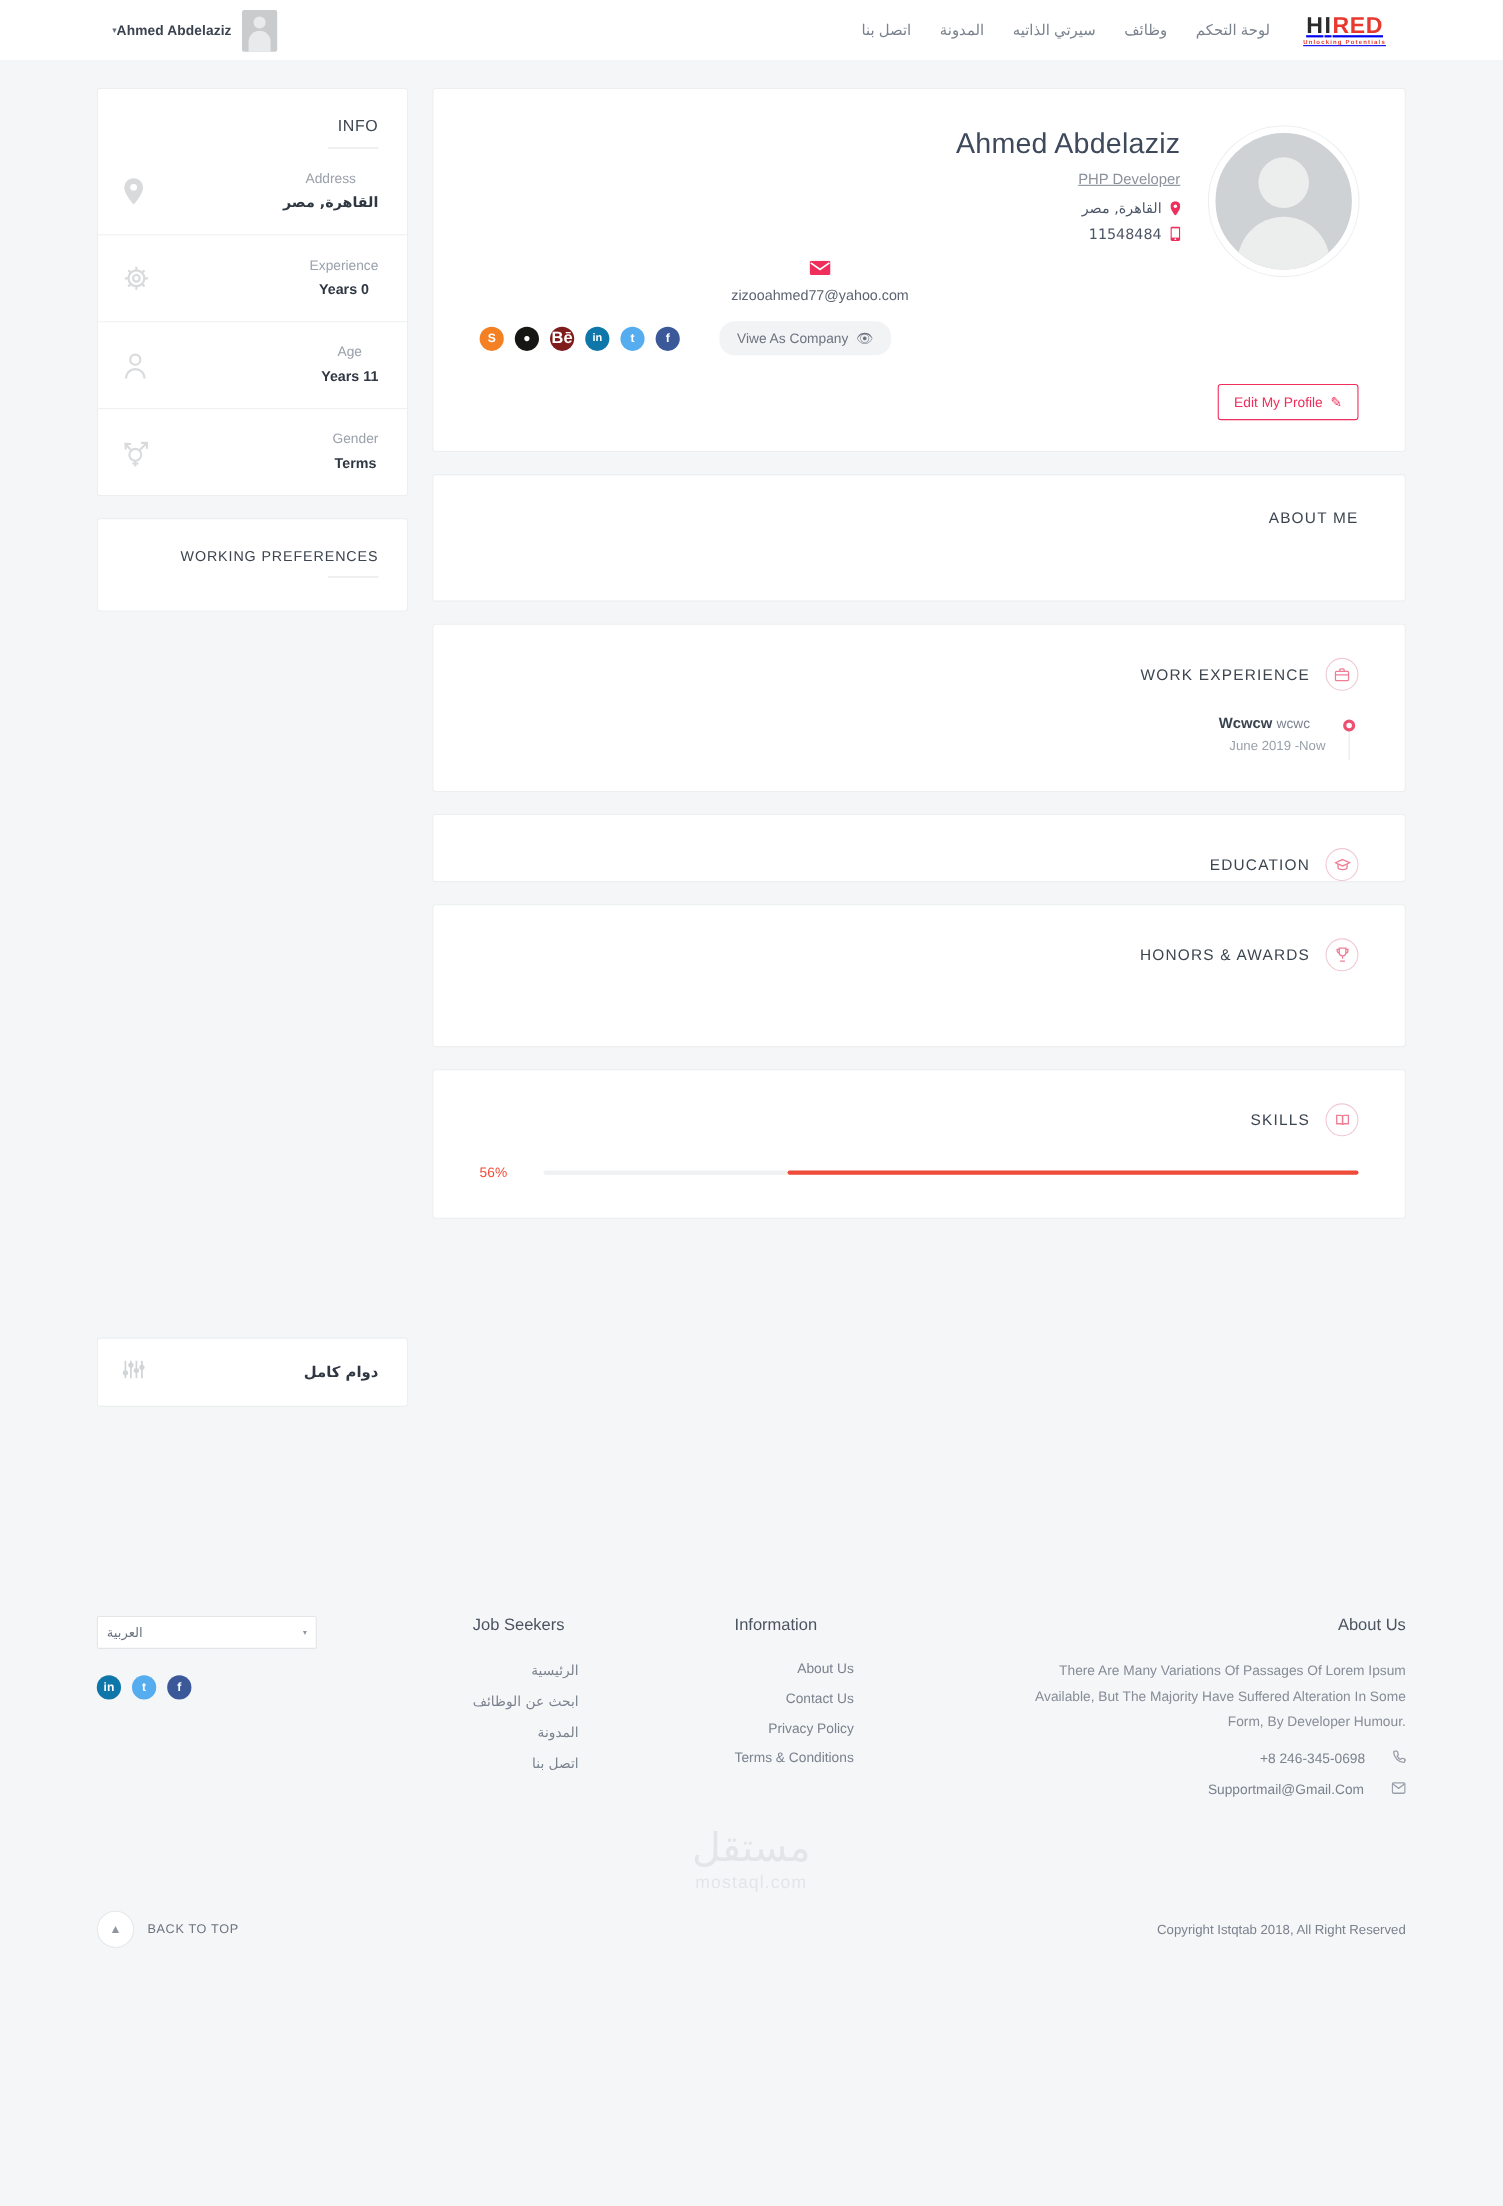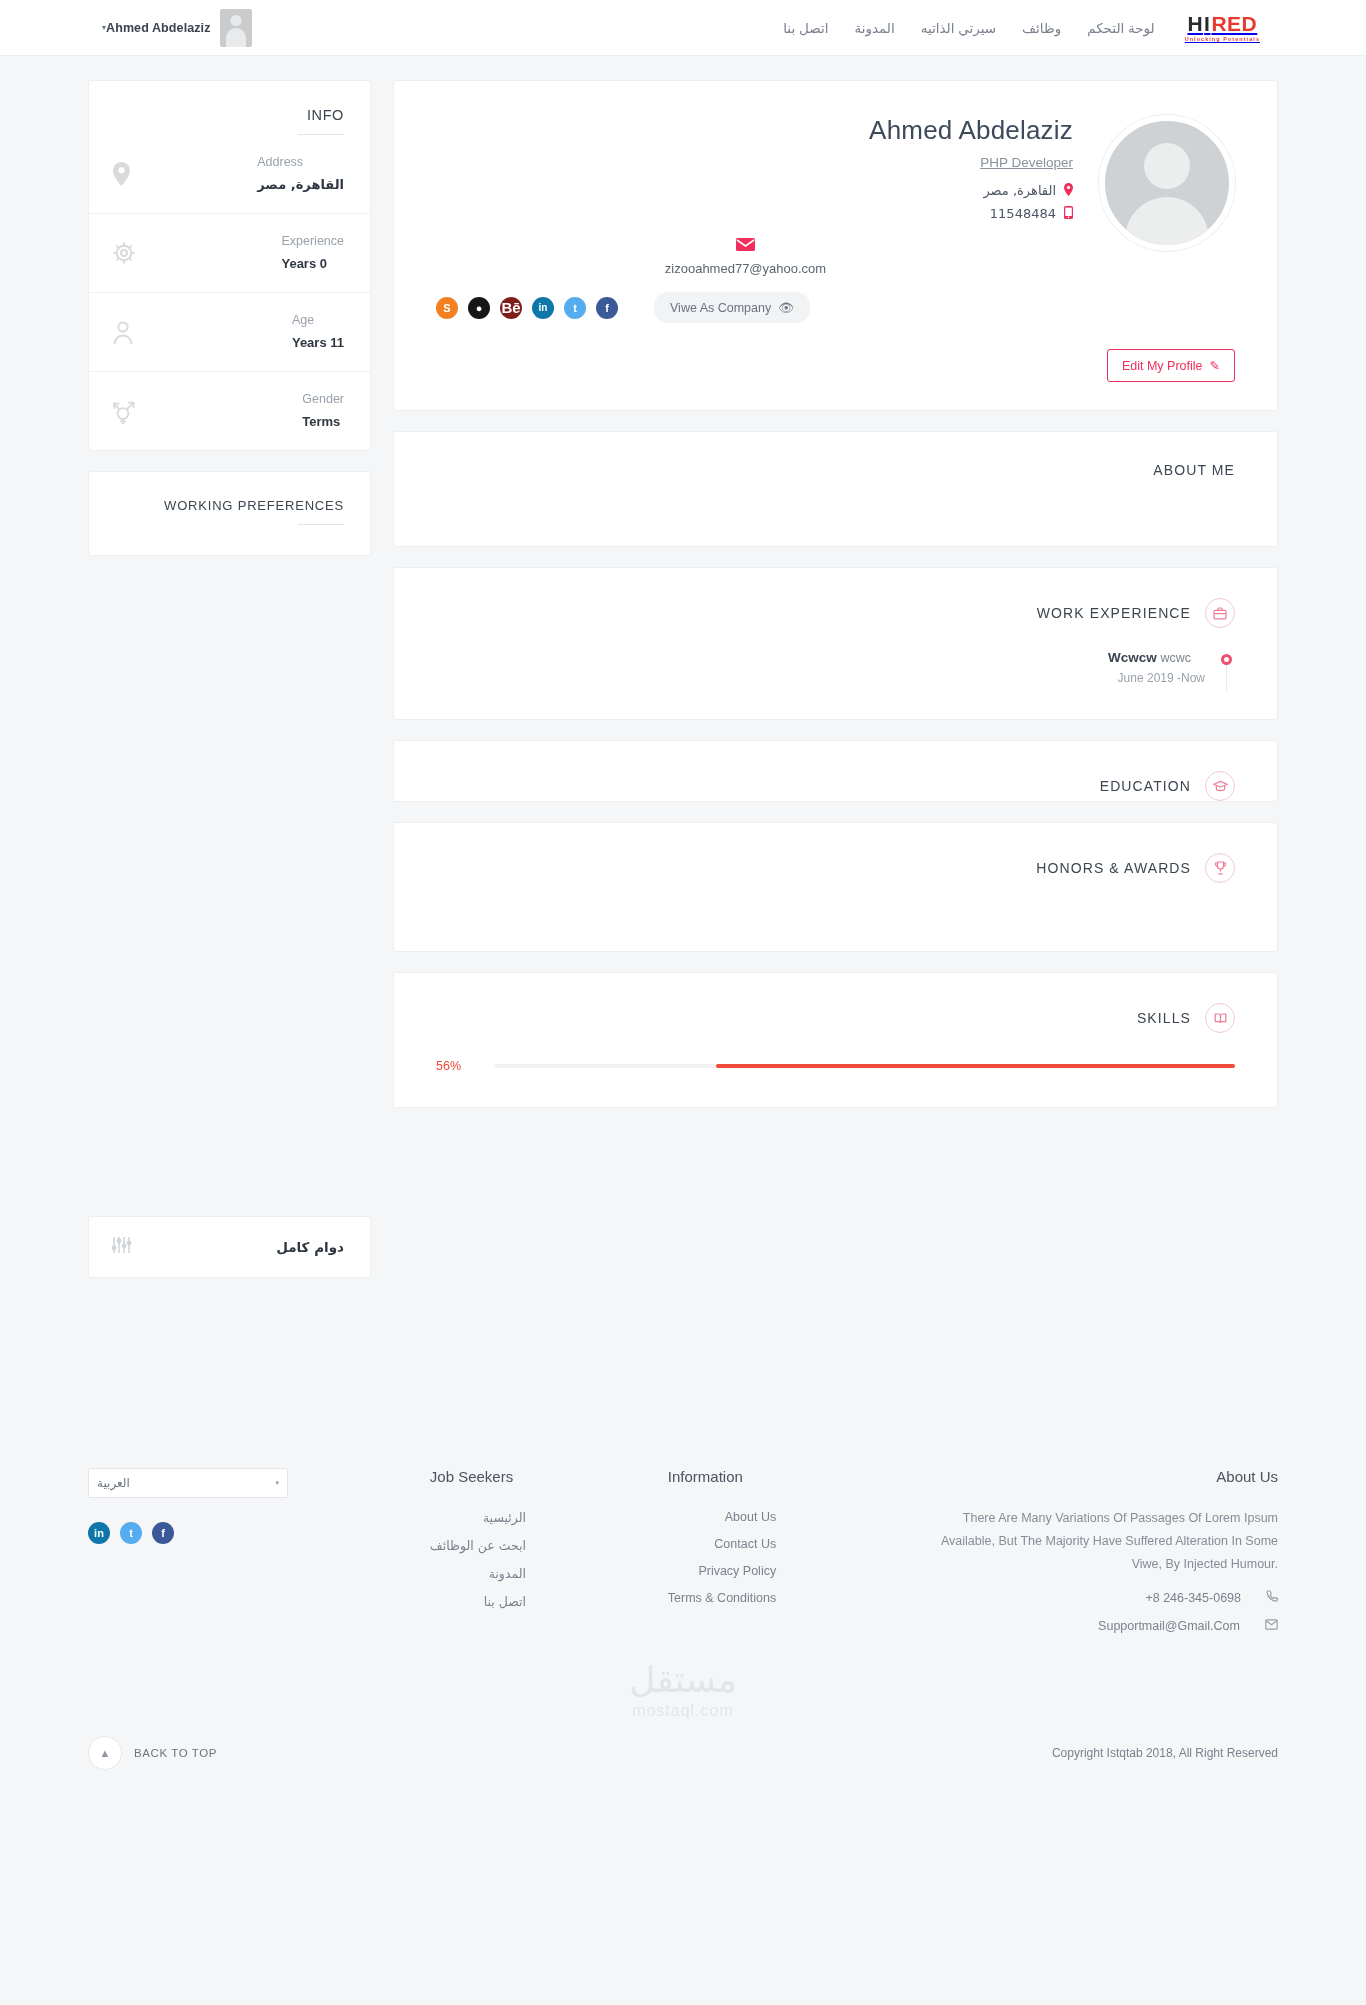--- a/index.html
+++ b/index.html
@@ -69,21 +69,21 @@
   .info-title { font-size: 14.5px; color: #3c4550; letter-spacing: .6px; font-weight: 400; }
   .title-rule { height: 1px; width: 46px; background: #e2e4e7; margin: 11px 0 0 auto; }
   .info-row {
     display: flex; align-items: center; justify-content: space-between;
     padding: 20px 26px 20px 22px;
     border-bottom: 1px solid #eff0f2;
     min-height: 68px;
   }
   .info-row:last-child { border-bottom: none; }
   .info-row .ico { color: #d6d8da; display: flex; align-items: center; }
-  .info-txt { text-align: left; }
+  .info-txt { text-align: center; }
   .info-label { font-size: 12.5px; color: #9aa1ab; margin-bottom: 6px; }
   .info-value { font-size: 13px; color: #2f3742; font-weight: 700; }
   .info-value.ar { font-family: "DejaVu Sans", sans-serif; direction: rtl; }
 
   
   .wp-head { text-align: right; padding: 26px 26px 30px 26px; }
   .wp-title { font-size: 13px; color: #3c4550; letter-spacing: .8px; }
 
   .wp-row {
     display: flex; align-items: center; justify-content: space-between;
@@ -530,21 +530,21 @@
         <ul class="fcol-list ltr">
           <li><a href="#">About Us</a></li>
           <li><a href="#">Contact Us</a></li>
           <li><a href="#">Privacy Policy</a></li>
           <li><a href="#">Terms &amp; Conditions</a></li>
         </ul>
       </div>
 
       <div class="fcol about">
         <div class="fcol-title">About Us</div>
-        <div class="about-text">There Are Many Variations Of Passages Of Lorem Ipsum Available, But The Majority Have Suffered Alteration In Some Viwe, By Injected Humour.</div>
+        <div class="about-text">There Are Many Variations Of Passages Of Lorem Ipsum Available, But The Majority Have Suffered Alteration In Some Form, By Developer Humour.</div>
         <div class="contact-line">
           <span>+8 246-345-0698</span>
           <span class="contact-ico">
             <svg width="12" height="12" viewBox="0 0 12 12" fill="none" stroke="#9aa1ab" stroke-width="1.2">
                 <path d="M11 8.6v1.6a1 1 0 01-1.1 1A10 10 0 011 2.1 1 1 0 012 1h1.6a1 1 0 011 .9c.1.7.2 1.3.5 1.9a1 1 0 01-.3 1l-.7.7a8 8 0 003 3l.7-.7a1 1 0 011-.2c.6.2 1.2.4 1.9.4a1 1 0 01.9 1z"></path>
               </svg>
           </span>
         </div>
         <div class="contact-line">
           <span>Supportmail@Gmail.Com</span>

